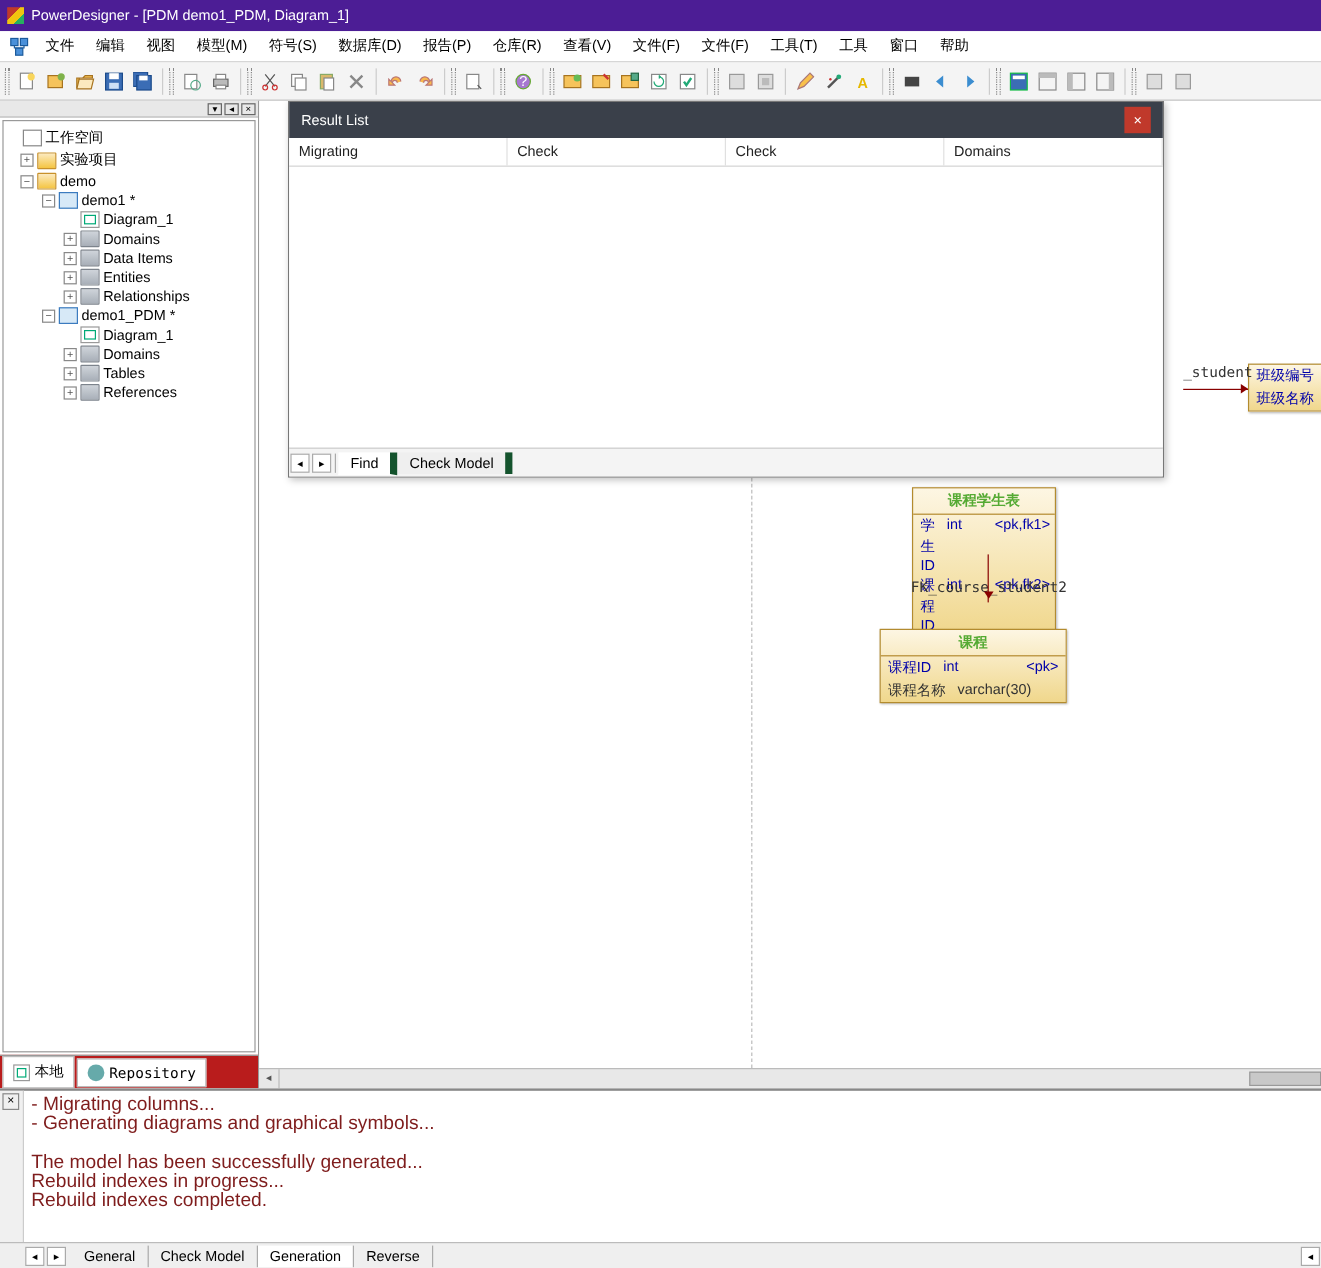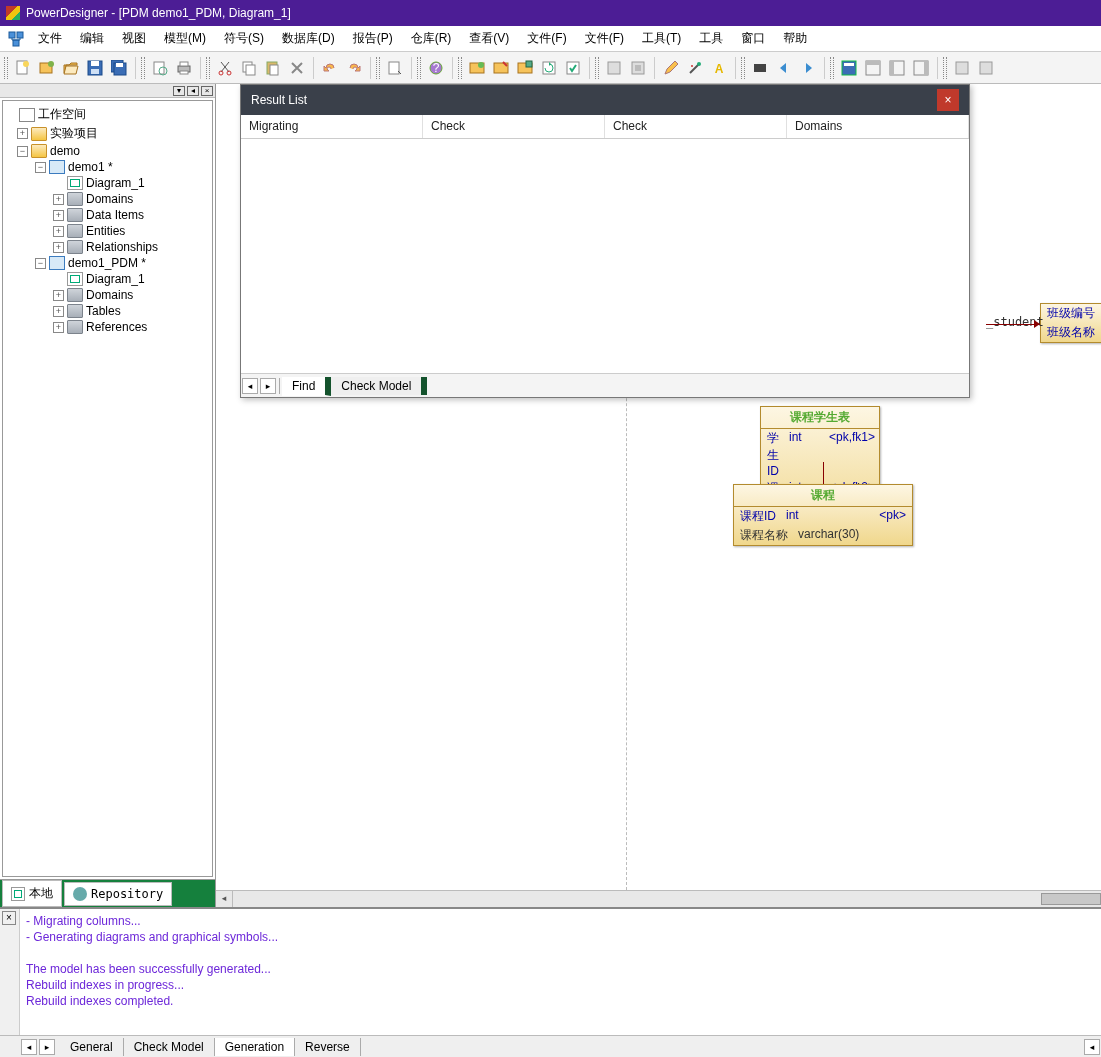--- a/index.html
+++ b/index.html
@@ -21,21 +21,21 @@
 .tn{display:flex;align-items:center;gap:3px;padding:1px 0;white-space:nowrap}
 .tn .exp{width:11px;height:11px;border:1px solid #888;font-size:9px;line-height:9px;text-align:center;cursor:default;color:#555}
 .tn .noexp{width:11px}
 .tn .ic{width:16px;height:14px;flex-shrink:0}
 .ic-folder{background:linear-gradient(#fceabf,#f5c542);border:1px solid #c8912a;border-radius:1px}
 .ic-folderb{background:linear-gradient(#cfd4da,#a8afb8);border:1px solid #7c838c;border-radius:1px}
 .ic-ws{background:#fff;border:1px solid #888}
 .ic-mdl{background:#d7e9f7;border:1px solid #3b7bbf}
 .ic-diag{background:#fff;border:1px solid #999;position:relative}
 .ic-diag:after{content:"";position:absolute;inset:2px;border:1px solid #0a7}
-.sidebar-tabs{height:28px;display:flex;border-top:1px solid #999;background:#15803d;align-items:center}
+.sidebar-tabs{height:28px;display:flex;border-top:1px solid #999;background:#b91c1c;align-items:center}
 .sidebar-tabs .stab{padding:4px 8px;display:flex;align-items:center;gap:4px;border:1px solid #bbb;background:#fff;margin-left:2px}
 .canvaswrap{flex:1;position:relative;display:flex;flex-direction:column;min-width:0}
 .canvas{flex:1;background:#fff;position:relative;overflow:hidden}
 .resultlist{position:absolute;left:24px;top:0;width:730px;height:314px;background:#fff;border:1px solid #777;box-shadow:2px 2px 6px rgba(0,0,0,.25);display:flex;flex-direction:column}
 .rl-titlebar{background:#3a404a;color:#fff;height:30px;display:flex;align-items:center;padding:0 10px;justify-content:space-between}
 .rl-close{width:22px;height:22px;background:#c0392b;color:#fff;display:flex;align-items:center;justify-content:center}
 .rl-hdr{height:24px;display:flex;border-bottom:1px solid #ccc;background:#fff}
 .rl-hdr div{padding:4px 8px;border-right:1px solid #e0e0e0;flex:1;color:#222}
 .rl-body{flex:1;background:#fff}
 .rl-tabs{height:24px;display:flex;align-items:center;border-top:1px solid #ccc;background:#f4f4f4}
@@ -53,21 +53,21 @@
 .arrow{position:absolute;border-left:1px solid #800;height:20px}
 .arrow:after{content:"";position:absolute;bottom:-1px;left:-4px;border:4px solid transparent;border-top:6px solid #800}
 .hscroll{height:17px;background:#e8e8e8;border-top:1px solid #bbb;display:flex}
 .hscroll .hnav{width:17px;border-right:1px solid #bbb;text-align:center;line-height:15px;font-size:9px;color:#555}
 .hscroll .htrack{flex:1;position:relative}
 .hscroll .hthumb{position:absolute;right:0;top:2px;height:12px;width:60px;background:#c8c8c8;border:1px solid #999}
 .output{height:150px;border-top:2px solid #888;display:flex;flex-direction:column;background:#fff}
 .output-close{width:14px;height:14px;font-size:10px;text-align:center;border:1px solid #888;margin:2px;align-self:flex-start;position:absolute}
 .output-inner{display:flex;flex:1}
 .output-gutter{width:20px;background:#f0f0f0;border-right:1px solid #ccc}
-.output-text{flex:1;padding:4px 6px;font-size:12px;color:#6d28d9;line-height:16px;overflow:auto;white-space:pre-line}
+.output-text{flex:1;padding:4px 6px;font-size:16px;color:#7f1d1d;line-height:16px;overflow:auto;white-space:pre-line}
 .output-tabs{height:22px;display:flex;align-items:center;border-top:1px solid #bbb;background:#efefef}
 .output-tabs .nav{width:16px;height:16px;border:1px solid #aaa;margin:0 1px;text-align:center;line-height:14px;font-size:9px;background:#fff}
 .output-tabs .otab{padding:2px 10px;border-right:1px solid #aaa}
 .output-tabs .otab.active{background:#fff}
 svg{display:block}
 </style>
 </head>
 <body>
 
 <div class="titlebar">
@@ -422,42 +422,42 @@
       <div style="position:absolute;left:410px;top:0;bottom:0;border-left:1px dashed #bbb"></div>
 
       <div class="entity" style="left:824px;top:219px;width:70px">
         <div class="er">
             <span>班级编号</span>
           </div>
         <div class="er">
             <span>班级名称</span>
           </div>
       </div>
-      <div class="relabel" style="left:770px;top:231px">_student</div>
+      <div class="relabel" style="left:770px;top:219px">_student</div>
       <div style="position:absolute;left:770px;top:240px;width:54px;border-top:1px solid #800"></div>
       <div style="position:absolute;left:818px;top:236px;border:4px solid transparent;border-left:6px solid #800"></div>
 
       <div class="entity" style="left:544px;top:322px;width:120px">
         <div class="eh">课程学生表</div>
         <div class="er">
             <span>学生ID</span>
             <span class="t">int</span>
             <span class="k">&lt;pk,fk1&gt;</span>
           </div>
         <div class="er">
             <span>课程ID</span>
             <span class="t">int</span>
             <span class="k">&lt;pk,fk2&gt;</span>
           </div>
       </div>
 
       <div class="relabel" style="left:543px;top:398px">FK_course_student2</div>
       <div class="arrow" style="left:607px;top:378px;height:40px"></div>
 
-      <div class="entity" style="left:517px;top:400px;width:180px">
+      <div class="entity" style="left:517px;top:440px;width:156px">
         <div class="eh">课程</div>
         <div class="er">
             <span>课程ID</span>
             <span class="t">int</span>
             <span class="k" style="margin-left:auto">&lt;pk&gt;</span>
           </div>
         <div class="er">
             <span style="text-decoration:none;color:#333">课程名称</span>
             <span class="t" style="text-decoration:none;color:#333">varchar(30)</span>
           </div>

